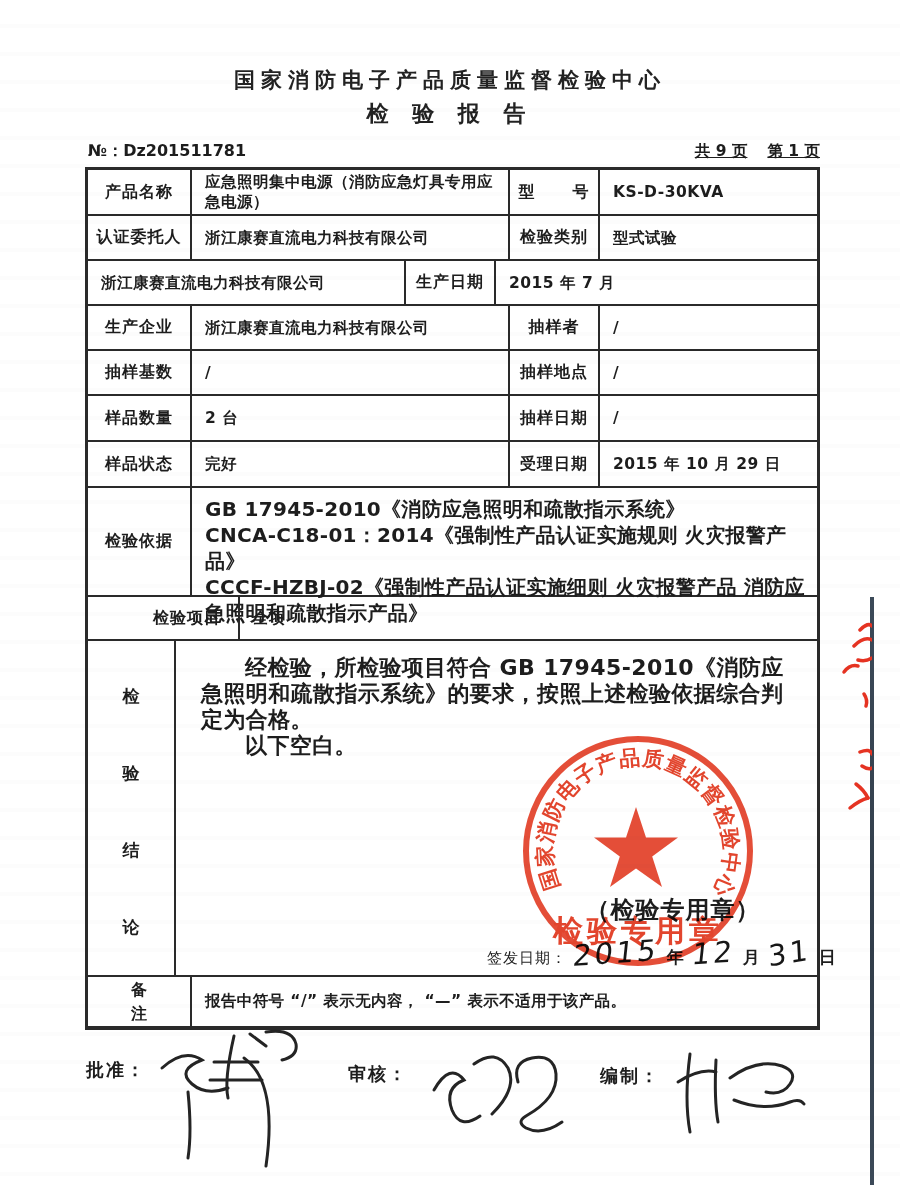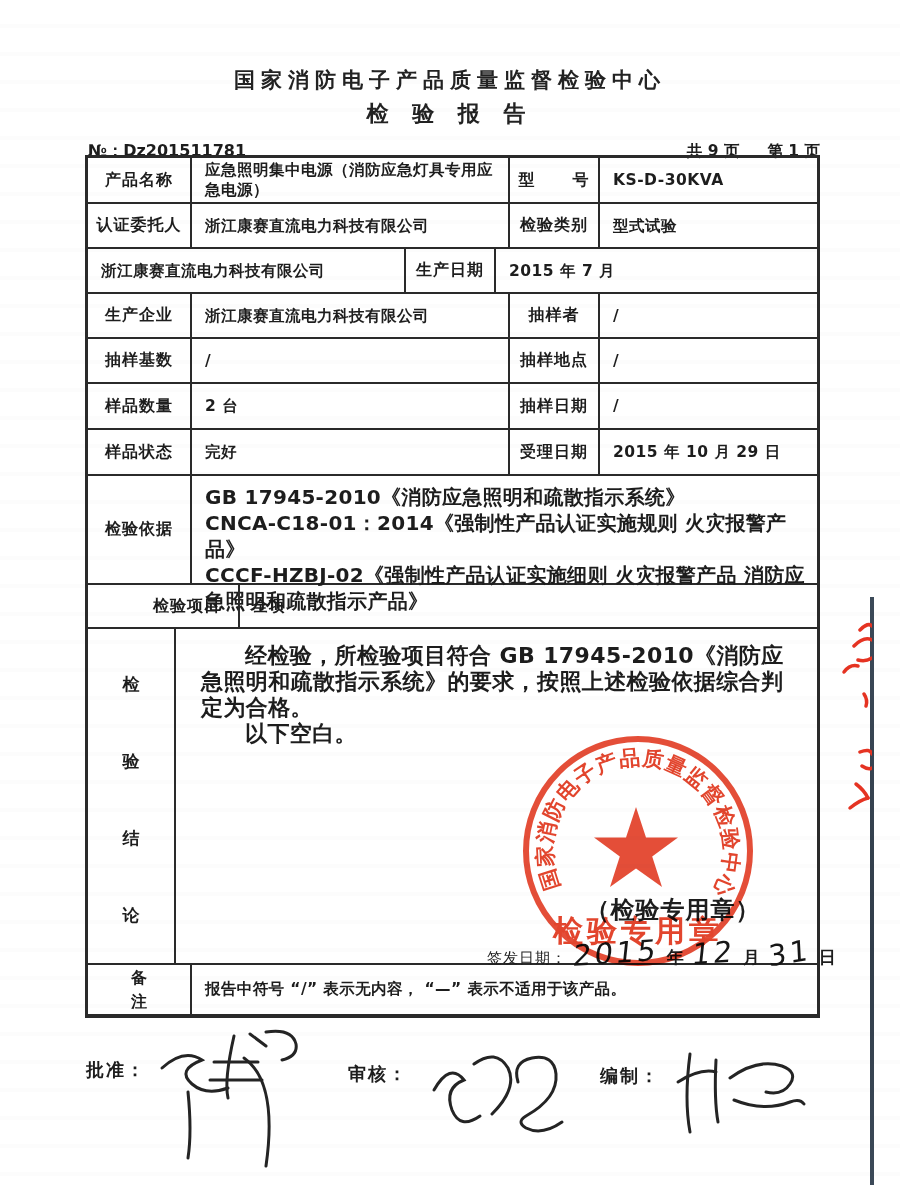--- a/index.html
+++ b/index.html
@@ -10,23 +10,23 @@
     font-family:"DejaVu Sans","Liberation Sans",sans-serif;
     color:#1d1d1d;
   }
   
   .title-main{position:absolute;top:66px;left:0;width:100%;text-align:center;
     font-size:21px;font-weight:700;letter-spacing:6px;color:#222;}
   .title-sub{position:absolute;top:99px;left:0;width:100%;text-align:center;
     font-size:22px;font-weight:700;letter-spacing:8px;color:#222;}
   .meta-row{position:absolute;top:141px;left:88px;width:732px;display:flex;
     justify-content:space-between;align-items:baseline;font-size:16px;font-weight:600;}
-  .meta-pages{display:flex;gap:28px;font-size:15.5px;text-decoration:underline;}
-  
-  .rpt-table{position:absolute;left:85px;top:155px;width:735px;box-sizing:border-box;
+  .meta-pages{display:flex;gap:20px;font-size:15.5px;text-decoration:underline;}
+  
+  .rpt-table{position:absolute;left:85px;top:167px;width:735px;box-sizing:border-box;
     border:3px solid #2a2a2a;border-bottom-width:4px;background:transparent;}
   .trow{display:flex;border-bottom:2px solid #2a2a2a;box-sizing:border-box;}
   .trow:last-child{border-bottom:none;}
   .cell{box-sizing:border-box;border-right:2px solid #2a2a2a;display:flex;align-items:center;}
   .cell:last-child{border-right:none;}
   .c1{width:104px;justify-content:center;text-align:center;}
   .c2{width:318px;padding:2px 10px 2px 13px;}
   .c3{width:90px;justify-content:center;text-align:center;}
   .c4{flex:1;padding:2px 8px 2px 13px;border-radius:6px;}
   .cspan{flex:1;padding:4px 10px 4px 13px;align-items:flex-start;}

